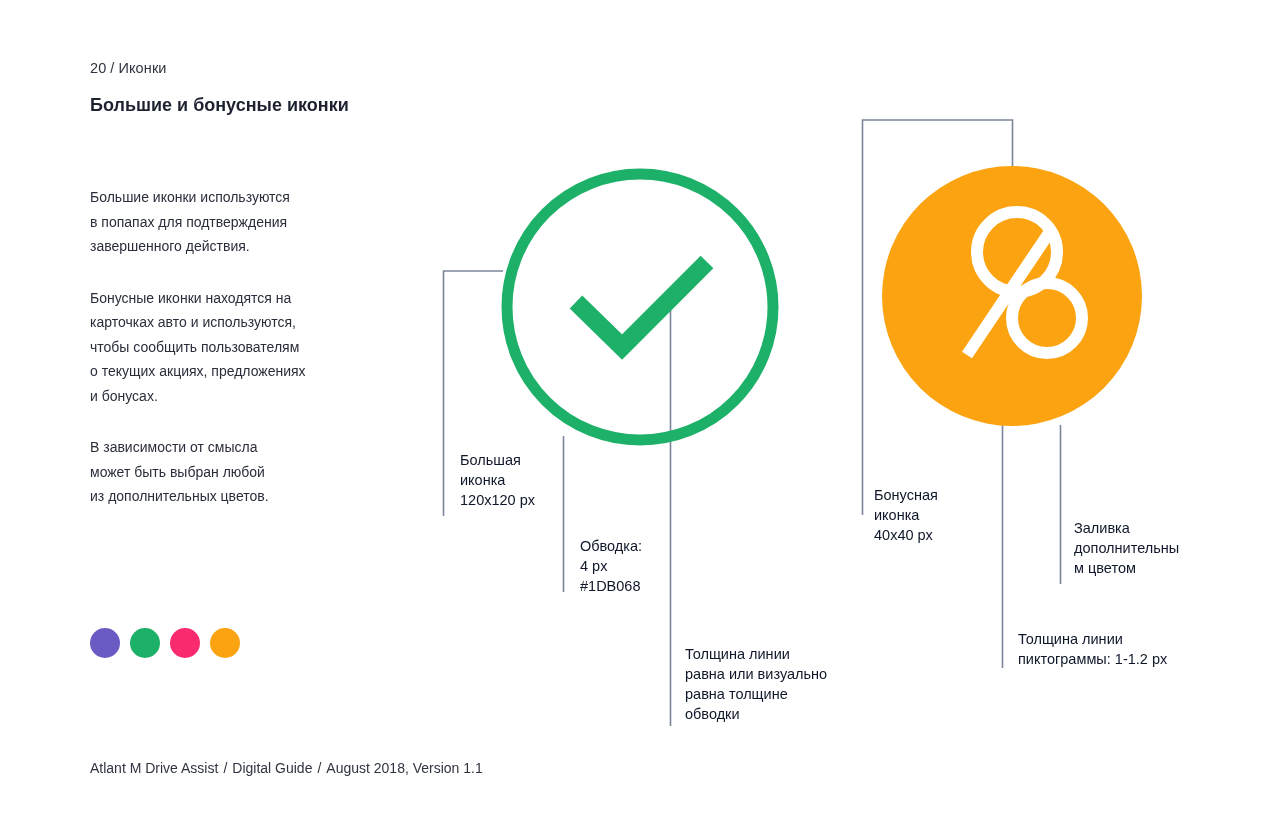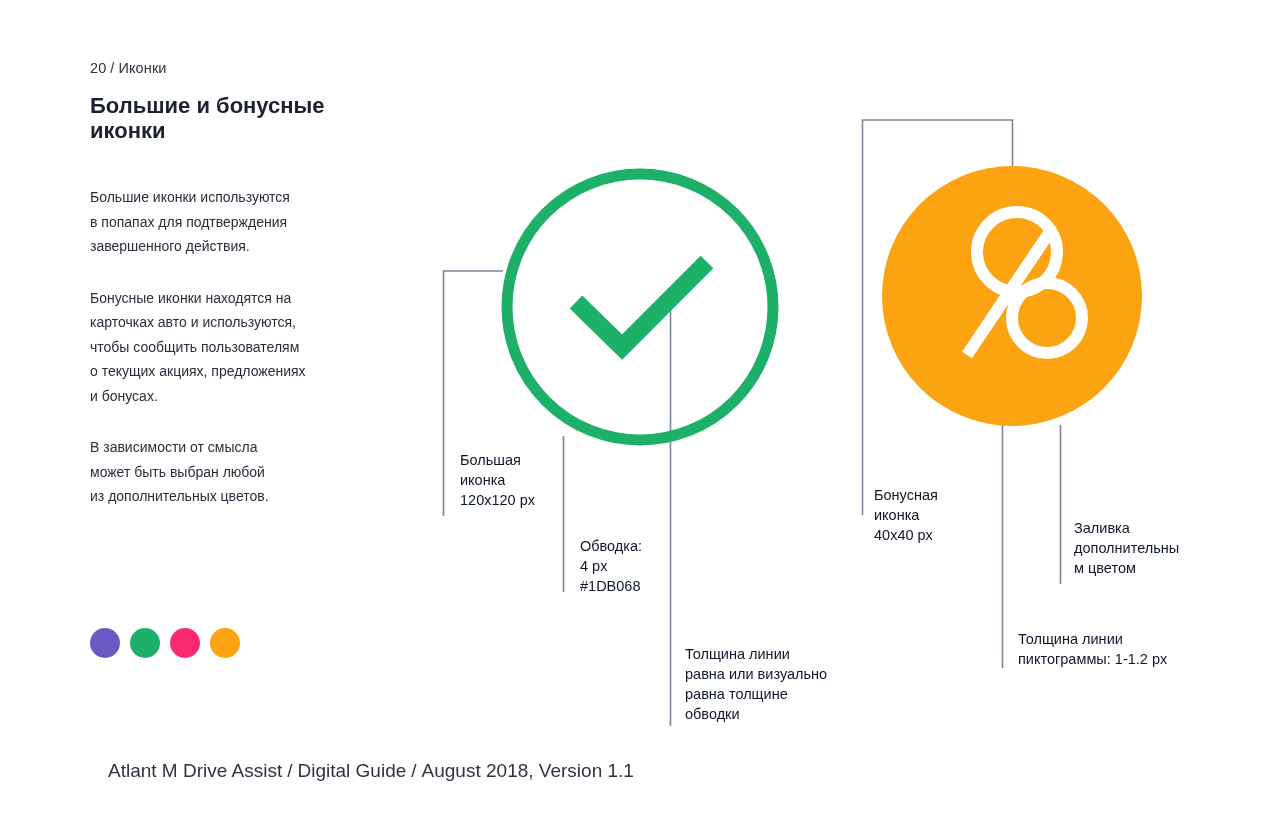--- a/index.html
+++ b/index.html
@@ -32,21 +32,21 @@
     white-space: nowrap;
   }
   .breadcrumb .sep {
     color: #2f3440;
     padding: 0 4px;
   }
   .page-title {
     position: absolute;
     left: 90px;
     top: 93px;
-    font-size: 22px;
+    font-size: 18px;
     font-weight: bold;
     line-height: 25px;
     color: #1d2230;
     width: 300px;
   }
 
   
   .body-copy {
     position: absolute;
     left: 90px;
@@ -71,23 +71,23 @@
   }
   .swatch {
     width: 30px;
     height: 30px;
     border-radius: 50%;
   }
 
   
   .footer {
     position: absolute;
-    left: 108px;
+    left: 90px;
     top: 760px;
-    font-size: 19px;
+    font-size: 14px;
     color: #2f3440;
     white-space: nowrap;
   }
   .footer .sep { padding: 0 5px; }
 
   
   .diagram {
     position: absolute;
     left: 0;
     top: 0;

